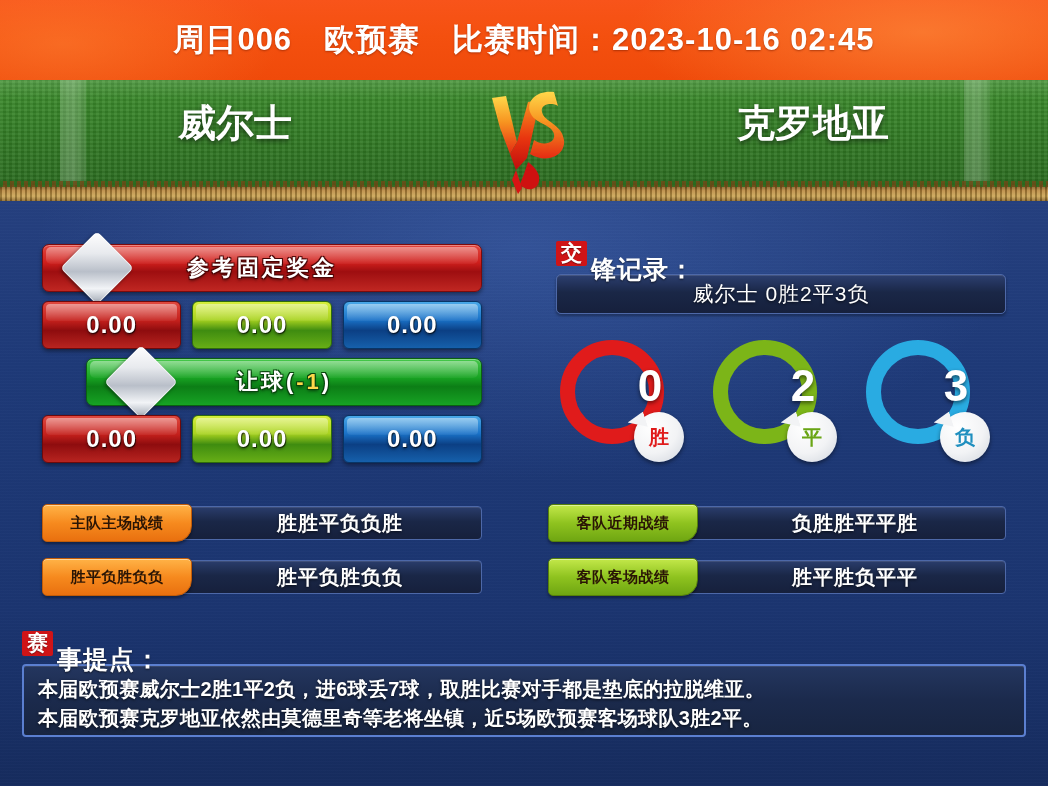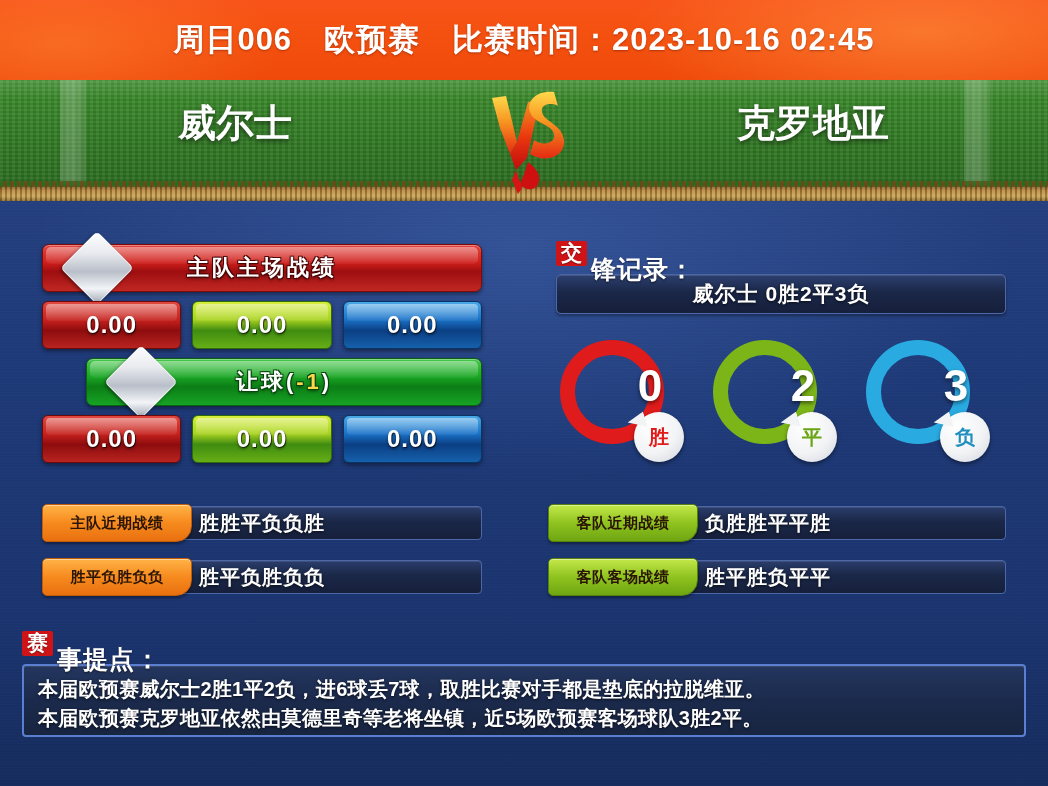--- a/index.html
+++ b/index.html
@@ -148,21 +148,21 @@
     text-shadow:0 1px 2px rgba(0,0,0,.6);
     margin-top:32px;
   }
   .dark-bar{
     height:38px;border-radius:5px;display:flex;align-items:center;justify-content:center;
     background:linear-gradient(180deg,#2c3f70 0%,#1a2747 45%,#16203c 100%);
     border:1px solid #4d68a8;
     box-shadow:inset 0 1px 0 rgba(255,255,255,.12),0 2px 3px rgba(0,0,0,.35);
   }
   .dark-bar .txt{
-    color:#fff;font-size:21px;font-weight:bold;letter-spacing:1px;
+    color:#fff;font-size:21px;font-weight:normal;letter-spacing:1px;
     text-shadow:0 1px 3px rgba(0,0,0,.7);
   }
 
   .rings{position:absolute;left:548px;top:340px;width:470px;height:135px;}
   .ring-wrap{position:absolute;top:0;width:130px;height:135px;}
   .ring-wrap.w1{left:12px;}
   .ring-wrap.w2{left:165px;}
   .ring-wrap.w3{left:318px;}
   .ring{
     position:absolute;left:0;top:0;width:104px;height:104px;border-radius:50%;
@@ -203,21 +203,21 @@
     box-shadow:0 2px 3px rgba(0,0,0,.4),inset 0 1px 0 rgba(255,255,255,.45);
     z-index:2;
   }
   .form-row .tag.orange{background:linear-gradient(180deg,#ffb347 0%,#f68a1e 50%,#e9700f 100%);border:1px solid #c25c08;}
   .form-row .tag.lime{background:linear-gradient(180deg,#c3e84a 0%,#8fc31f 50%,#6fa612 100%);border:1px solid #568109;}
   .form-row .bar{
     position:absolute;left:96px;right:0;top:2px;height:32px;border-radius:4px;
     background:linear-gradient(180deg,#2a3d6c 0%,#1a2747 45%,#16203c 100%);
     border:1px solid #4d68a8;
     box-shadow:inset 0 1px 0 rgba(255,255,255,.1);
-    display:flex;align-items:center;
+    display:flex;align-items:center;justify-content:center;
   }
   .form-row .bar .v{
     color:#fff;font-size:20px;font-weight:bold;letter-spacing:1px;
     padding-left:60px;
     text-shadow:0 1px 3px rgba(0,0,0,.7);
   }
 
   
   .notes{position:absolute;left:22px;top:628px;width:1004px;}
   .notes-box{
@@ -273,21 +273,21 @@
     </svg>
   </div>
 
   <div class="body-bg"></div>
 
   <div class="odds-panel">
 
     <div class="odds-head red">
       <span class="gloss"></span>
       <span class="diamond"></span>
-      <span class="label">主队主场战绩</span>
+      <span class="label">参考固定奖金</span>
     </div>
 
     <div class="odds-row">
       <div class="odd-cell c-red">
         <span class="gloss"></span>
         <span class="val">0.00</span>
       </div>
       <div class="odd-cell c-green">
         <span class="gloss"></span>
         <span class="val">0.00</span>
@@ -348,21 +348,21 @@
     <div class="ring-wrap w3">
       <div class="ring r-blue"></div>
       <div class="ring-num">3</div>
       <div class="pill p-blue">
         <span>负</span>
       </div>
     </div>
   </div>
 
   <div class="form-row" style="left:42px;top:504px;width:440px;">
-    <div class="tag orange">主队近期战绩</div>
+    <div class="tag orange">主队主场战绩</div>
     <div class="bar">
       <span class="v">胜胜平负负胜</span>
     </div>
   </div>
 
   <div class="form-row" style="left:42px;top:558px;width:440px;">
     <div class="tag orange">胜平负胜负负</div>
     <div class="bar">
       <span class="v">胜平负胜负负</span>
     </div>

